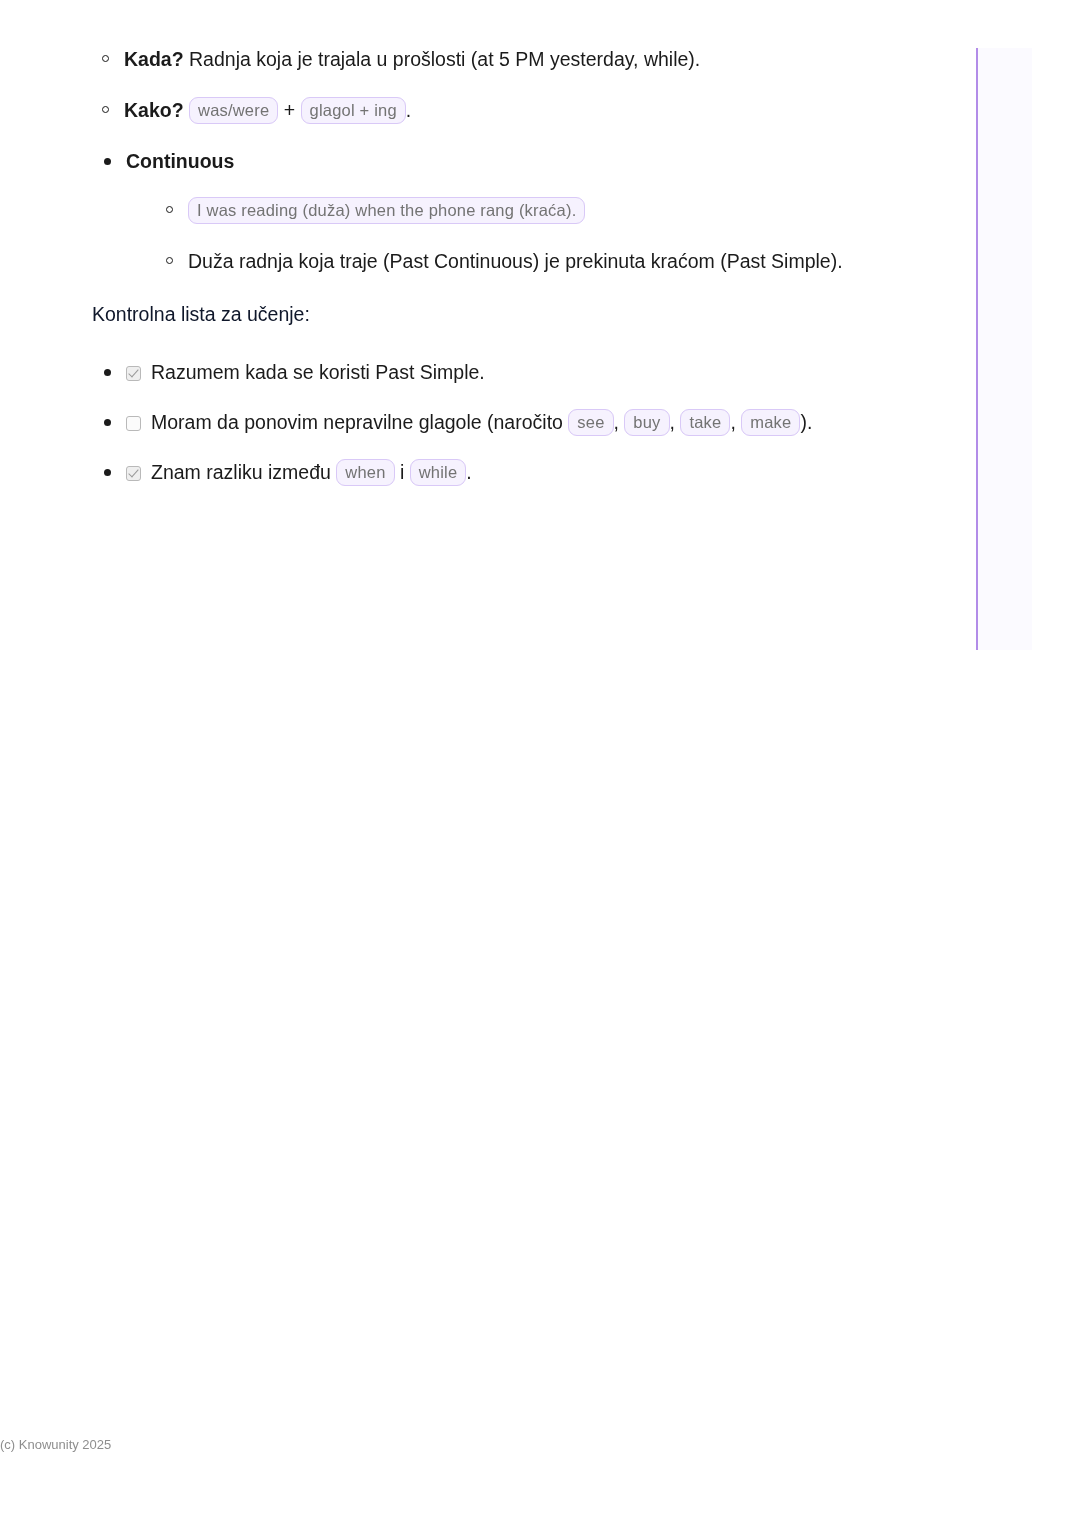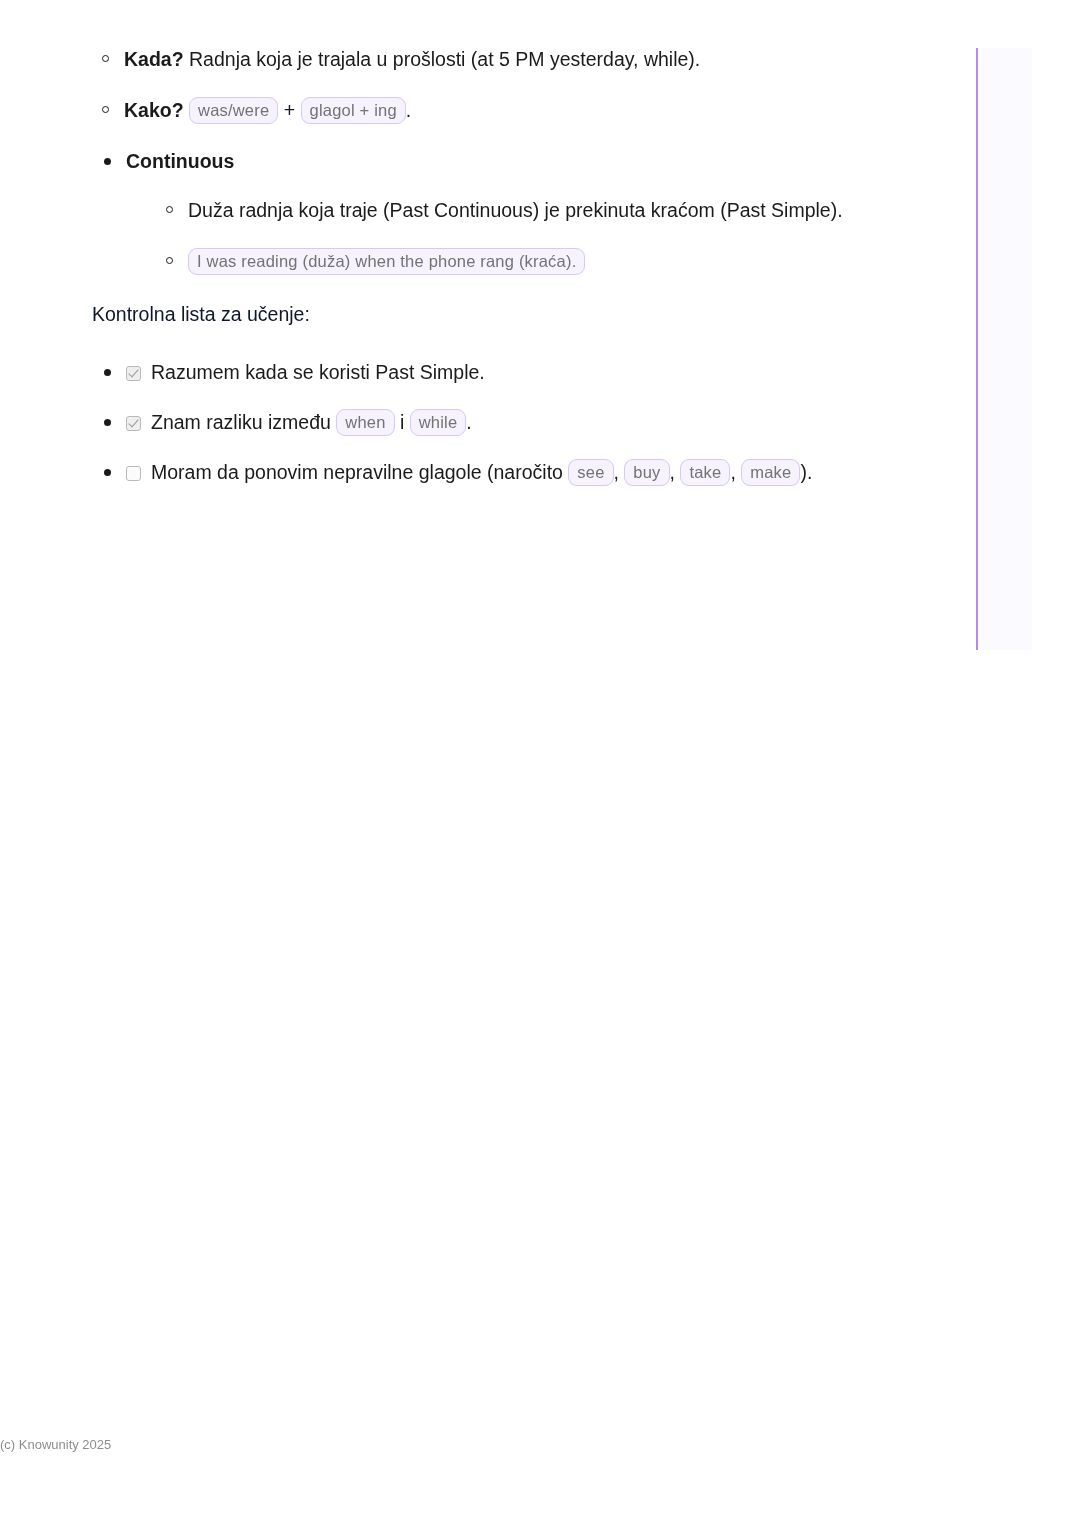--- a/index.html
+++ b/index.html
@@ -196,49 +196,49 @@
         <code class="inline">glagol + ing</code><span>.</span>
       </li>
     </ul>
 
     <ul class="lvl1">
       <li class="bullet">
         <span class="b">Continuous</span>
         <div class="sub-wrap">
           <ul class="lvl2">
             <li>
-              <span>Duža radnja koja traje (Past Continuous) je prekinuta kraćom (Past Simple).</span>
+              <code class="inline">I was reading (duža) when the phone rang (kraća).</code>
             </li>
             <li>
-              <code class="inline">I was reading (duža) when the phone rang (kraća).</code>
+              <span>Duža radnja koja traje (Past Continuous) je prekinuta kraćom (Past Simple).</span>
             </li>
           </ul>
         </div>
       </li>
     </ul>
 
     <h3 class="section-title">Kontrolna lista za učenje:</h3>
 
     <ul class="checklist">
       <li>
         <span class="cb checked"></span><span>Razumem kada se koristi Past Simple.</span>
-      </li>
-
-      <li>
-        <span class="cb checked"></span><span>Znam razliku između </span><code class="inline">when</code>
-        <span>i</span>
-        <code class="inline">while</code><span>.</span>
       </li>
 
       <li>
         <span class="cb empty"></span><span>Moram da ponovim nepravilne glagole (naročito </span><code class="inline">see</code><span>,</span>
         <code class="inline">buy</code><span>,</span>
         <code class="inline">take</code><span>,</span>
         <code class="inline">make</code><span>).</span>
       </li>
 
+      <li>
+        <span class="cb checked"></span><span>Znam razliku između </span><code class="inline">when</code>
+        <span>i</span>
+        <code class="inline">while</code><span>.</span>
+      </li>
+
     </ul>
 
   </div>
 
   <div class="footer">(c) Knowunity 2025</div>
 
 </div>
 
 </body></html>

